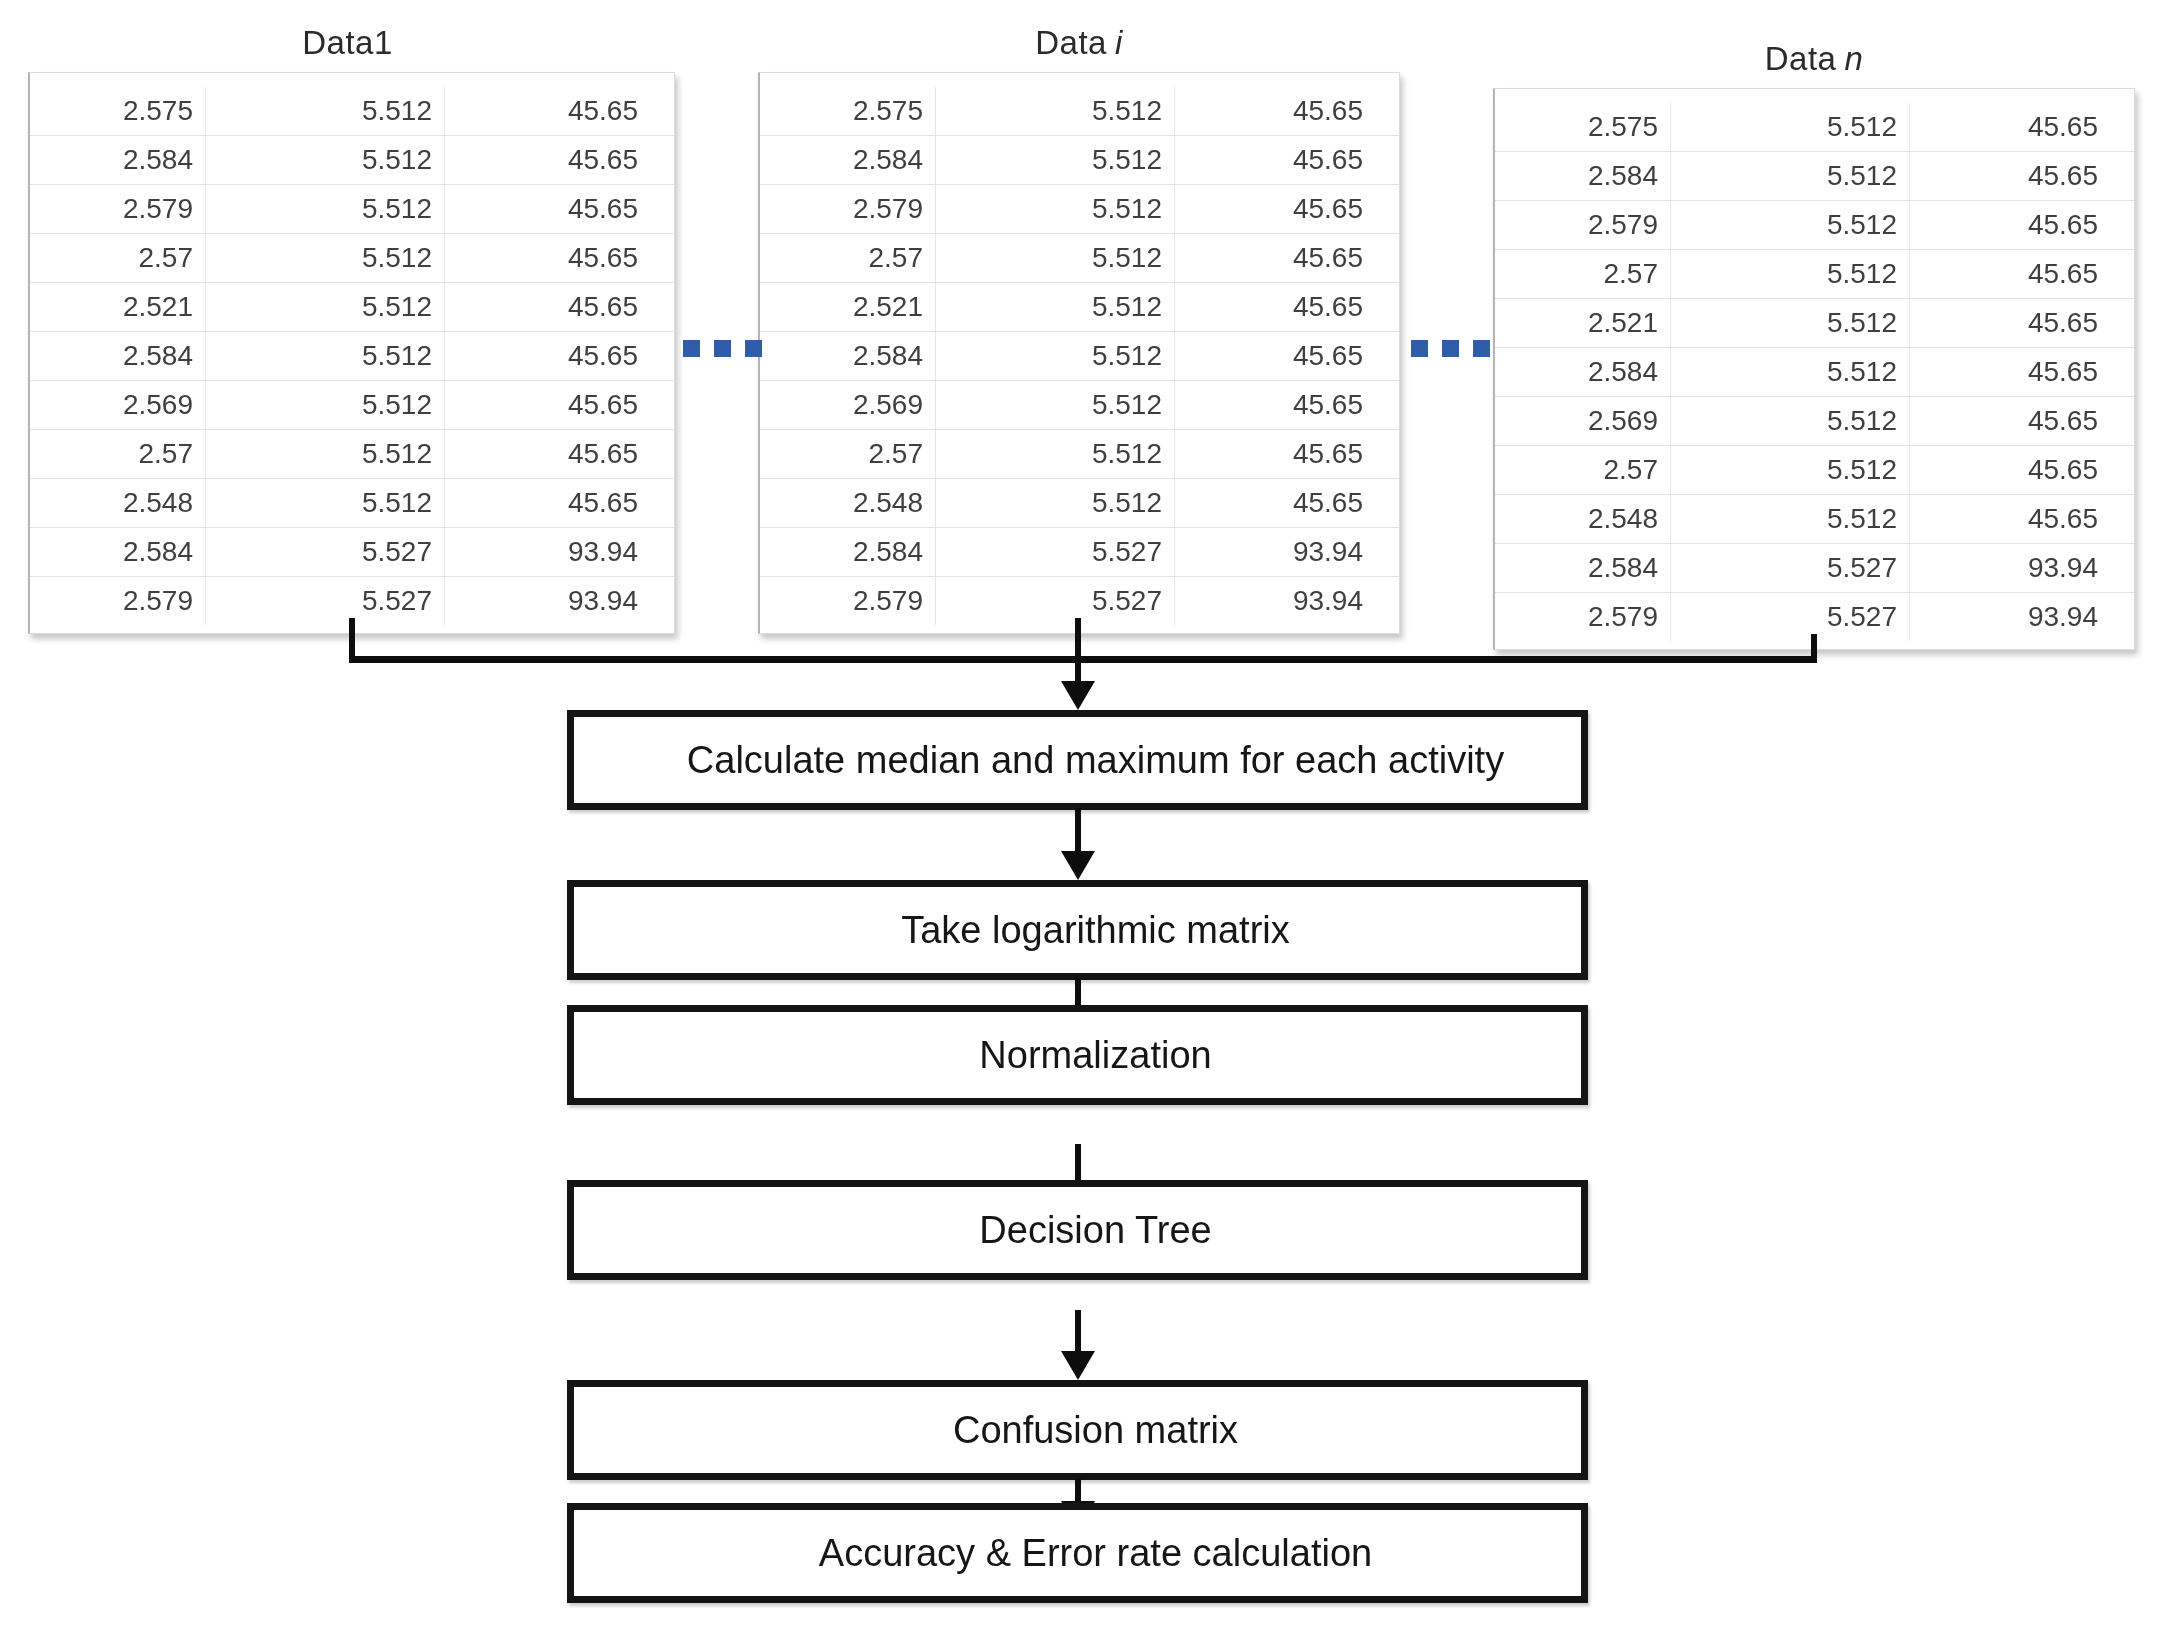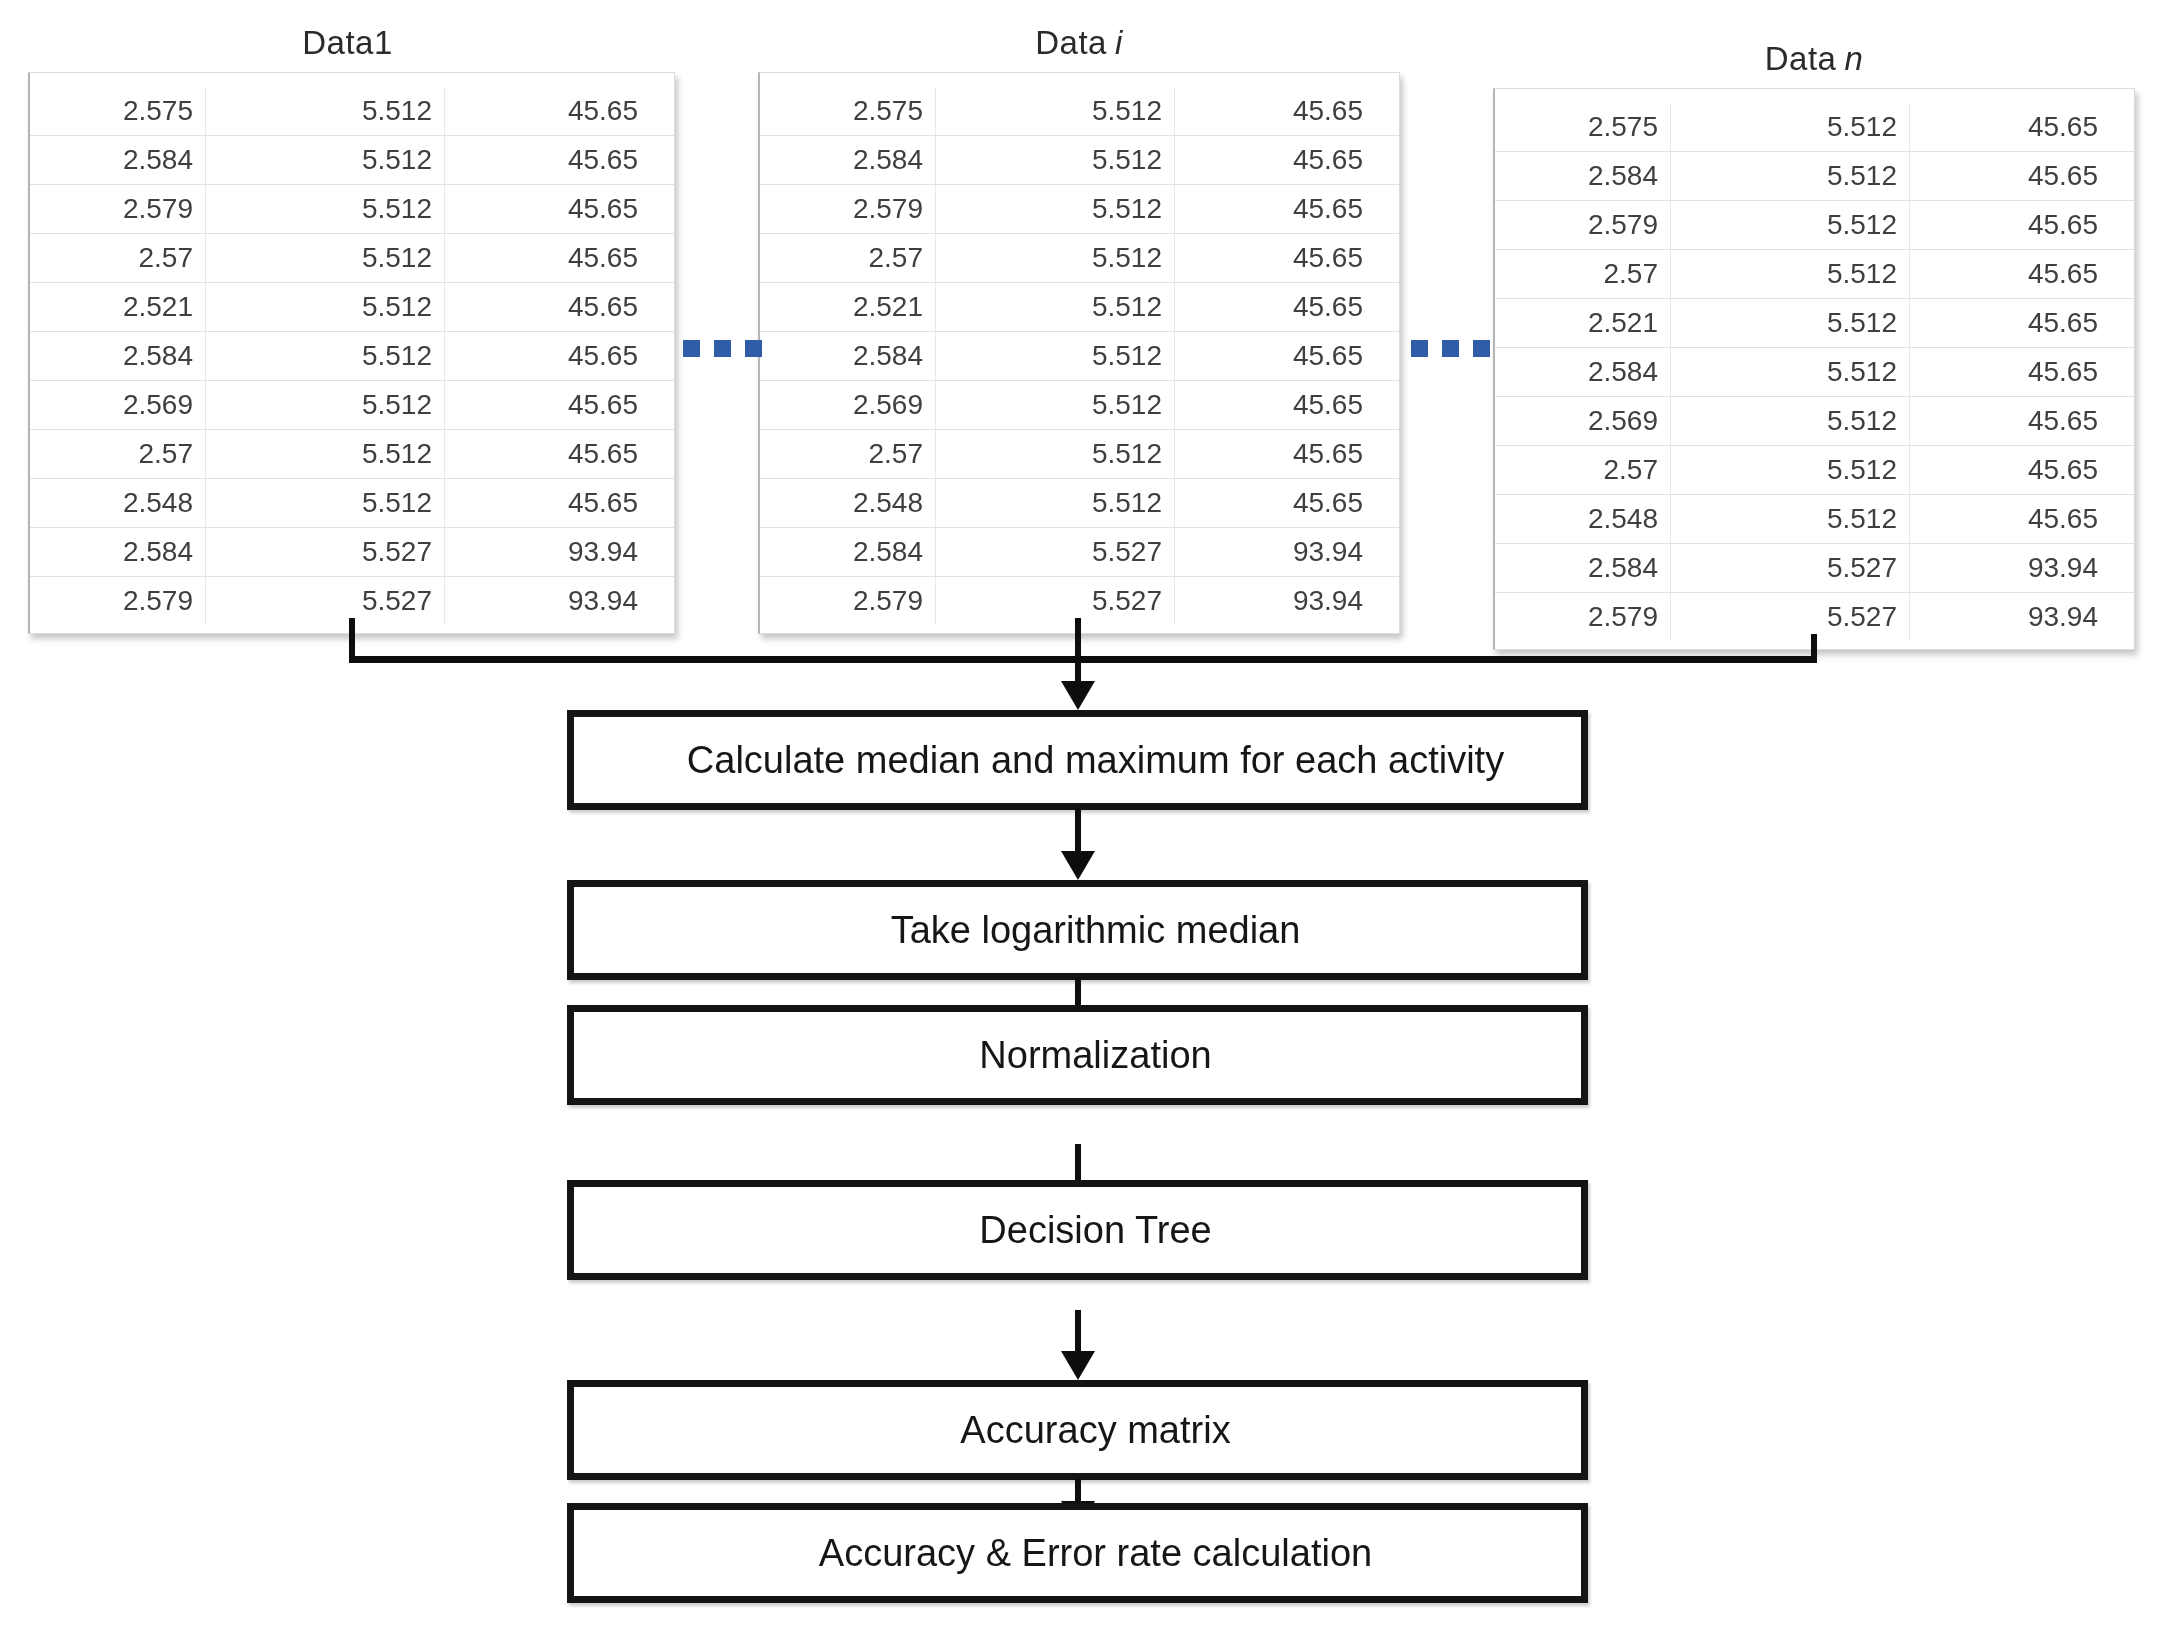--- a/index.html
+++ b/index.html
@@ -251,39 +251,39 @@
   <div class="vline" style="left:1075px;top:618px;width:6px;height:65px"></div>
   <div class="ah" style="left:1061px;top:681px"></div>
 
   <div class="pbox" style="top:710px">
     <span>Calculate median and maximum for each activity</span>
   </div>
   <div class="vline" style="left:1075px;top:808px;width:6px;height:45px"></div>
   <div class="ah" style="left:1061px;top:851px"></div>
 
   <div class="pbox" style="top:880px">
-    <span>Take logarithmic median</span>
+    <span>Take logarithmic matrix</span>
   </div>
   <div class="vline" style="left:1075px;top:978px;width:6px;height:41px"></div>
   <div class="ah" style="left:1061px;top:1017px"></div>
 
   <div class="pbox" style="top:1005px">
     <span>Normalization</span>
   </div>
   <div class="vline" style="left:1075px;top:1144px;width:6px;height:41px"></div>
   <div class="ah" style="left:1061px;top:1183px"></div>
 
   <div class="pbox" style="top:1180px">
     <span>Decision Tree</span>
   </div>
   <div class="vline" style="left:1075px;top:1310px;width:6px;height:43px"></div>
   <div class="ah" style="left:1061px;top:1351px"></div>
 
   <div class="pbox" style="top:1380px">
-    <span>Accuracy matrix</span>
+    <span>Confusion matrix</span>
   </div>
   <div class="vline" style="left:1075px;top:1478px;width:6px;height:25px"></div>
   <div class="ah" style="left:1061px;top:1501px"></div>
 
   <div class="pbox" style="top:1503px">
     <span>Accuracy &amp; Error rate calculation</span>
   </div>
 
 </div>
 

